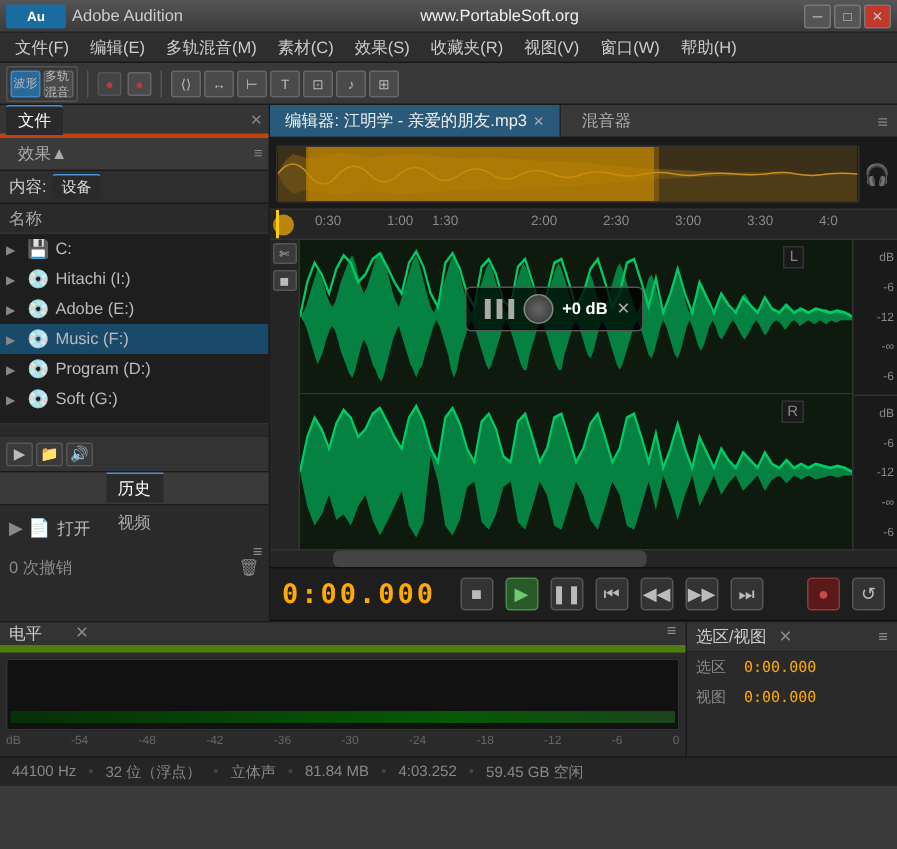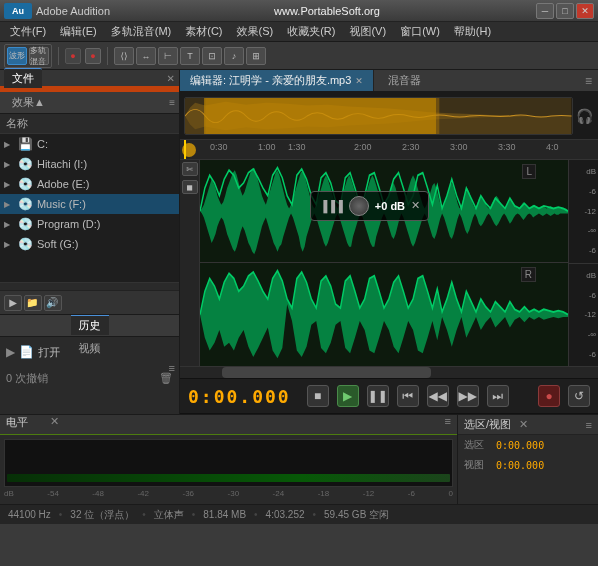--- a/index.html
+++ b/index.html
@@ -17,21 +17,21 @@
     
     #title-bar {
       display: flex;
       align-items: center;
       background: linear-gradient(to bottom, #555, #3a3a3a);
       height: 22px;
       padding: 0 4px;
       border-bottom: 1px solid #222;
     }
     #title-bar .app-icon {
-      width: 28px; height: 16px;
+      width: 40px; height: 16px;
       background: #1a6ba0;
       border-radius: 2px;
       display: flex; align-items: center; justify-content: center;
       font-weight: bold; font-size: 9px; color: #fff;
       margin-right: 4px;
     }
     #title-bar .title-text {
       flex: 1;
       text-align: center;
       font-size: 11px;
@@ -115,21 +115,21 @@
       display: flex;
       flex-direction: column;
     }
 
     
     .panel-header {
       display: flex;
       align-items: center;
       background: #353535;
       height: 22px;
-      border-bottom: 6px solid #c2410c;
+      border-bottom: 3px solid #c2410c;
       padding: 0 4px;
     }
     .panel-tab {
       padding: 2px 8px;
       font-size: 11px;
       color: #aaa;
       cursor: pointer;
       border-radius: 2px 2px 0 0;
     }
     .panel-tab.active { background: #2a2a2a; color: #fff; border-top: 1px solid #4a90d9; }
@@ -516,21 +516,21 @@
     #level-panel {
       flex: 1;
       background: #2a2a2a;
       border-right: 1px solid #1a1a1a;
     }
     #level-header {
       display: flex;
       align-items: flex-start;
       height: 20px;
       background: #333;
-      border-bottom: 1px solid #4d7c0f;
+      border-bottom: 5px solid #4d7c0f;
       padding: 0 6px;
       font-size: 11px;
       gap: 16px;
     }
     #level-content {
       display: flex;
       flex-direction: column;
       height: calc(100% - 20px);
       padding: 4px;
     }
@@ -660,20 +660,24 @@
 
     <div class="panel-header">
       <span class="panel-tab active">文件</span>
       <span class="panel-close">✕</span>
     </div>
 
     <div id="media-browser">
       <div id="media-browser-tabs">
         <span class="mb-tab">效果▲</span>
         <span style="margin-left:auto;color:#888;cursor:pointer;font-size:10px;">≡</span>
+      </div>
+      <div id="content-bar">
+        <span>内容:</span>
+        <span class="mb-tab active" style="padding:1px 6px;font-size:10px;">设备</span>
       </div>
       <div id="file-tree">
         <div class="tree-header">名称</div>
 
         <div class="tree-item">
           <span class="tree-arrow">▶</span>
           <span class="tree-icon">💾</span>
           <span class="tree-label">C:</span>
         </div>
         <div class="tree-item">

